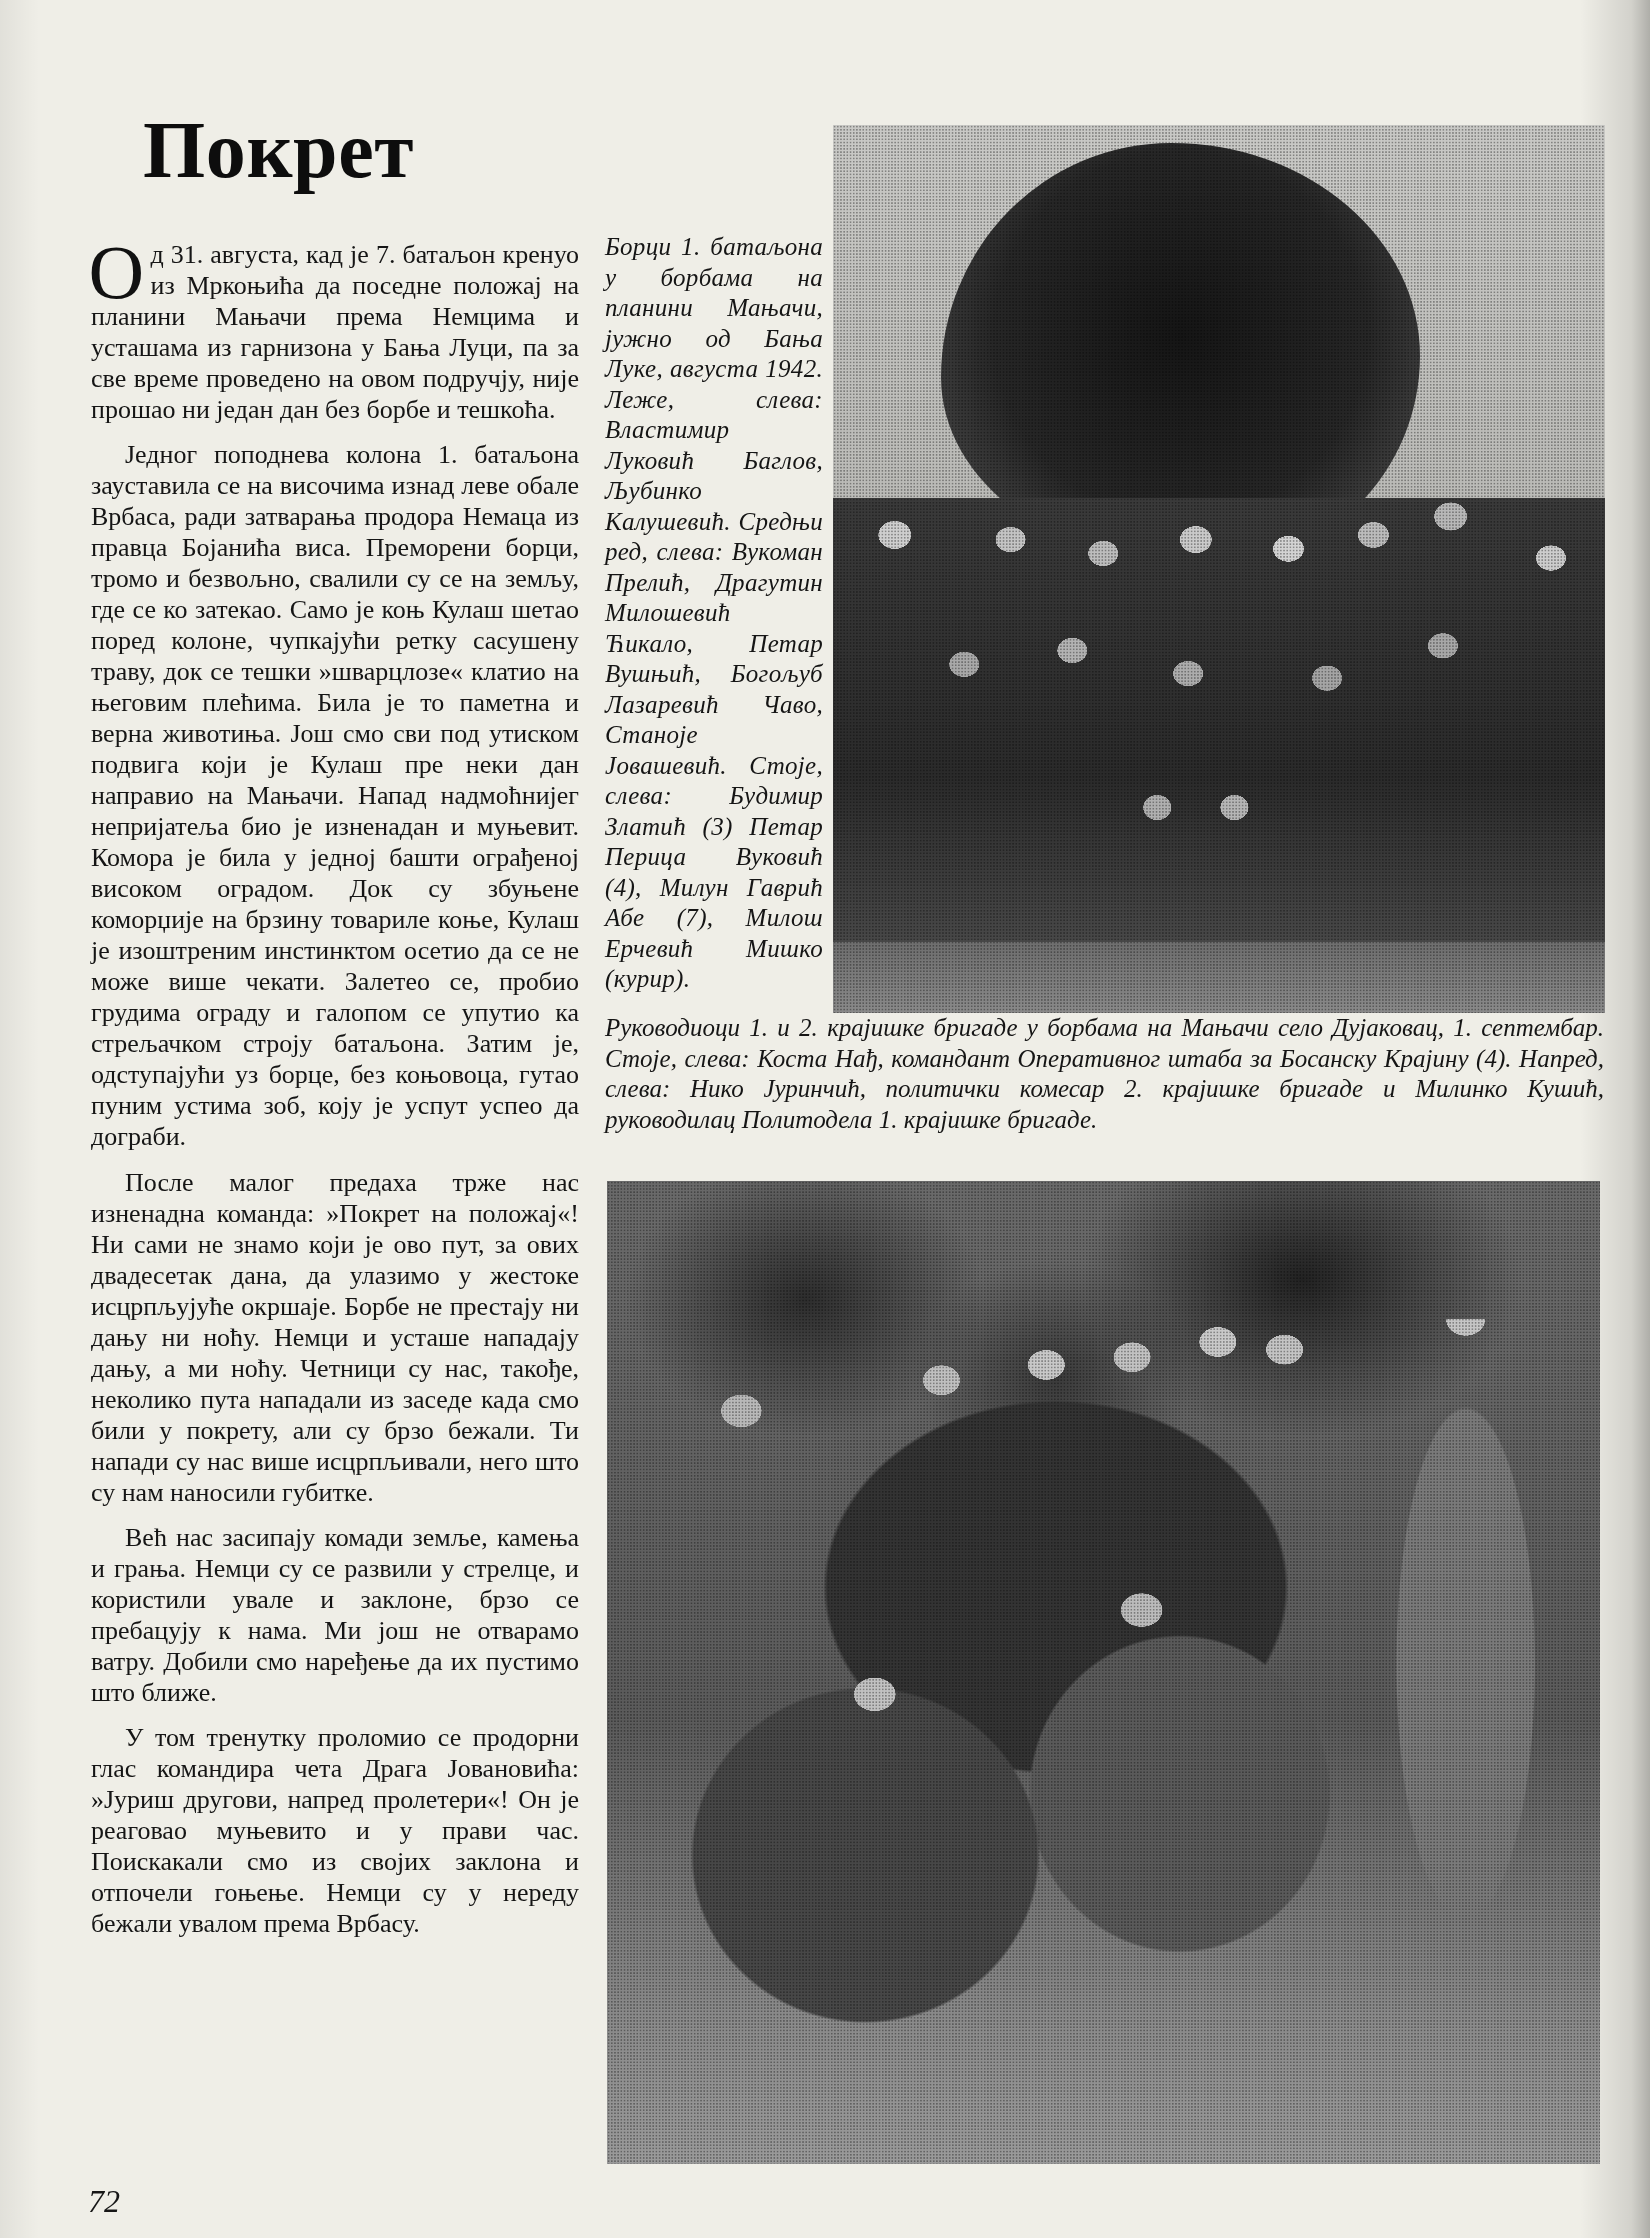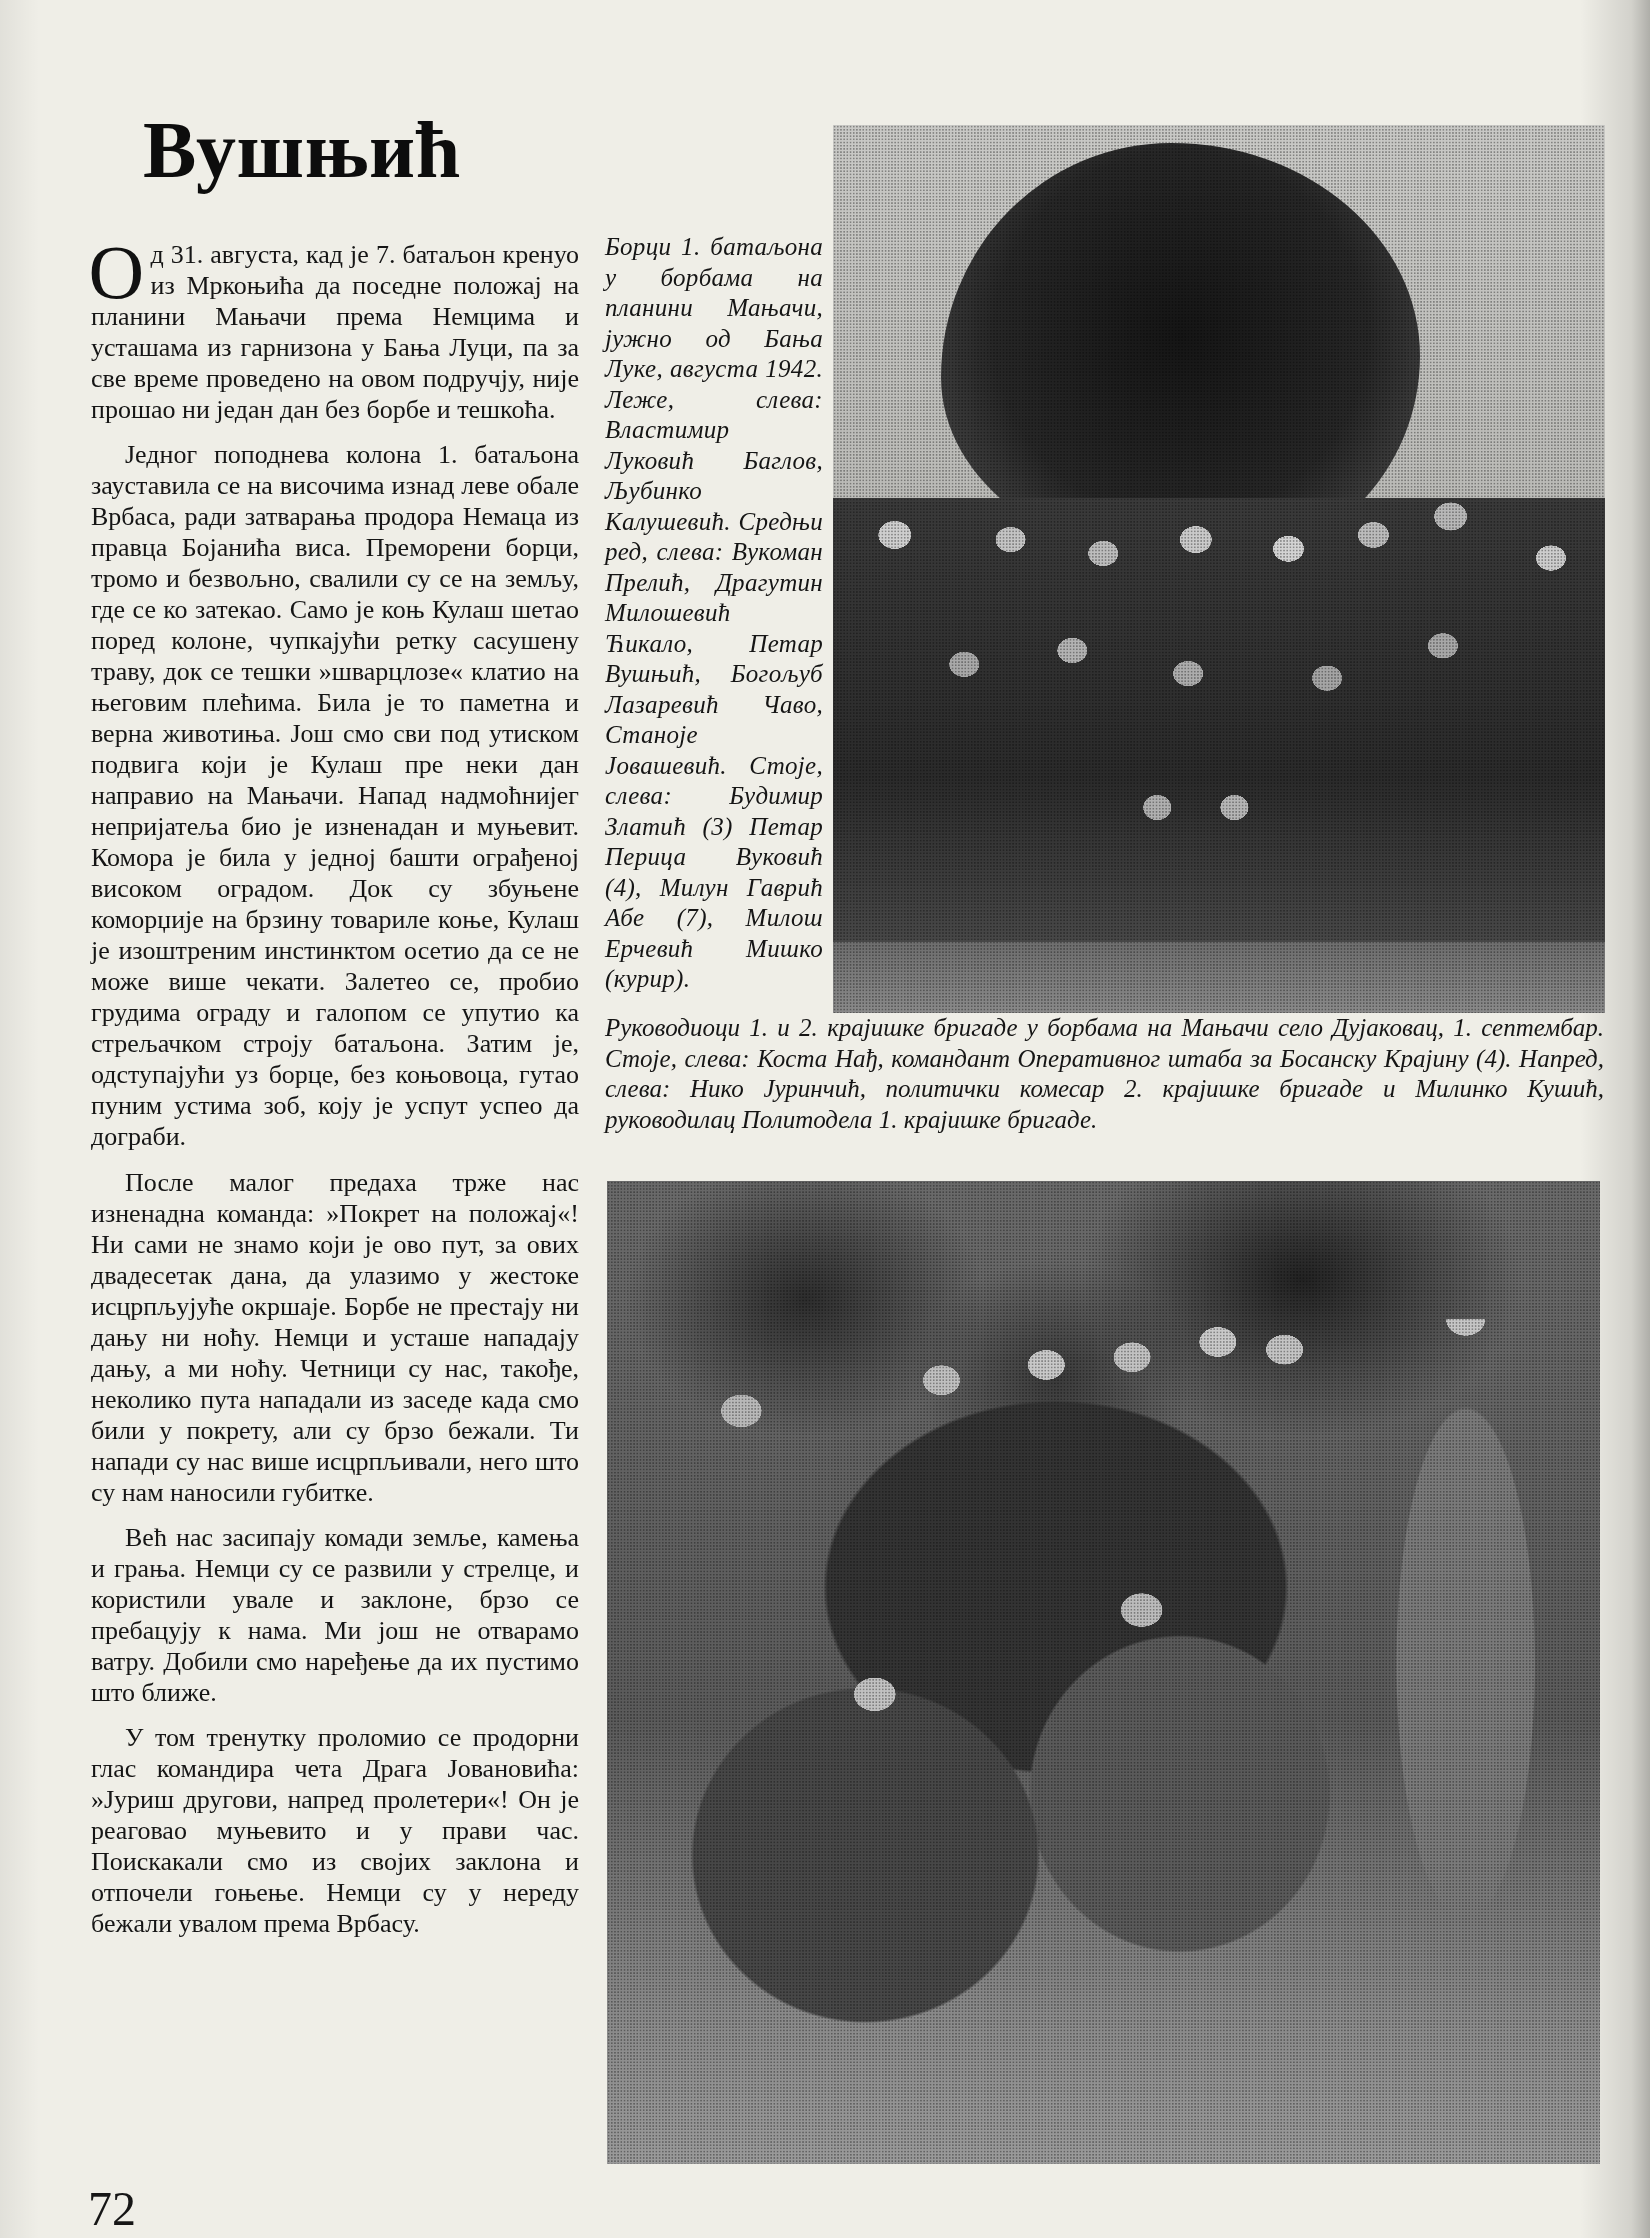--- a/index.html
+++ b/index.html
@@ -144,31 +144,32 @@
       width: 999px;
       font-style: italic;
       font-size: 25px;
       line-height: 30.5px;
       text-align: justify;
       text-align-last: left;
     }
     .page-number {
       position: absolute;
       left: 88px; top: 2185px;
-      font-size: 48px;
+      font-size: 32px;
+      font-style: italic;
       line-height: 1;
       color: #161616;
     }
   </style>
 </head>
 <body>
 
 <div class="page-bg"></div>
 
-<h1 class="title">Вушњић</h1>
+<h1 class="title">Покрет</h1>
 
 <div class="main-col">
   <p class="first"><span class="dropcap">О</span><span>д 31. августа, кад је 7. батаљон кренуо из Мркоњића да поседне положај на планини Мањачи према Немцима и усташама из гарнизона у Бања Луци, па за све време проведено на овом подручју, није прошао ни један дан без борбе и тешкоћа.</span></p>
   <p>Једног поподнева колона 1. батаљона зауставила се на височима изнад леве обале Врбаса, ради затварања продора Немаца из правца Бојанића виса. Преморени борци, тромо и безвољно, свалили су се на земљу, где се ко затекао. Само је коњ Кулаш шетао поред колоне, чупкајући ретку сасушену траву, док се тешки »шварцлозе« клатио на његовим плећима. Била је то паметна и верна животиња. Још смо сви под утиском подвига који је Кулаш пре неки дан направио на Мањачи. Напад надмоћнијег непријатеља био је изненадан и муњевит. Комора је била у једној башти ограђеној високом оградом. Док су збуњене коморџије на брзину товариле коње, Кулаш је изоштреним инстинктом осетио да се не може више чекати. Залетео се, пробио грудима ограду и галопом се упутио ка стрељачком строју батаљона. Затим је, одступајући уз борце, без коњовоца, гутао пуним устима зоб, коју је успут успео да дограби.</p>
   <p>После малог предаха трже нас изненадна команда: »Покрет на положај«! Ни сами не знамо који је ово пут, за ових двадесетак дана, да улазимо у жестоке исцрпљујуће окршаје. Борбе не престају ни дању ни ноћу. Немци и усташе нападају дању, а ми ноћу. Четници су нас, такође, неколико пута нападали из заседе када смо били у покрету, али су брзо бежали. Ти напади су нас више исцрпљивали, него што су нам наносили губитке.</p>
   <p>Већ нас засипају комади земље, камења и грања. Немци су се развили у стрелце, и користили увале и заклоне, брзо се пребацују к нама. Ми још не отварамо ватру. Добили смо наређење да их пустимо што ближе.</p>
   <p>У том тренутку проломио се продорни глас командира чета Драга Јовановића: »Јуриш другови, напред пролетери«! Он је реаговао муњевито и у прави час. Поискакали смо из својих заклона и отпочели гоњење. Немци су у нереду бежали увалом према Врбасу.</p>
 </div>
 
 <div class="side-caption">Борци 1. батаљона у борбама на планини Мањачи, јужно од Бања Луке, августа 1942. Леже, слева: Властимир Луковић Баглов, Љубинко Калушевић. Средњи ред, слева: Вукоман Прелић, Драгутин Милошевић Ћикало, Петар Вушњић, Богољуб Лазаревић Чаво, Станоје Јовашевић. Стоје, слева: Будимир Златић (3) Петар Перица Вуковић (4), Милун Гаврић Абе (7), Милош Ерчевић Мишко (курир).</div>

